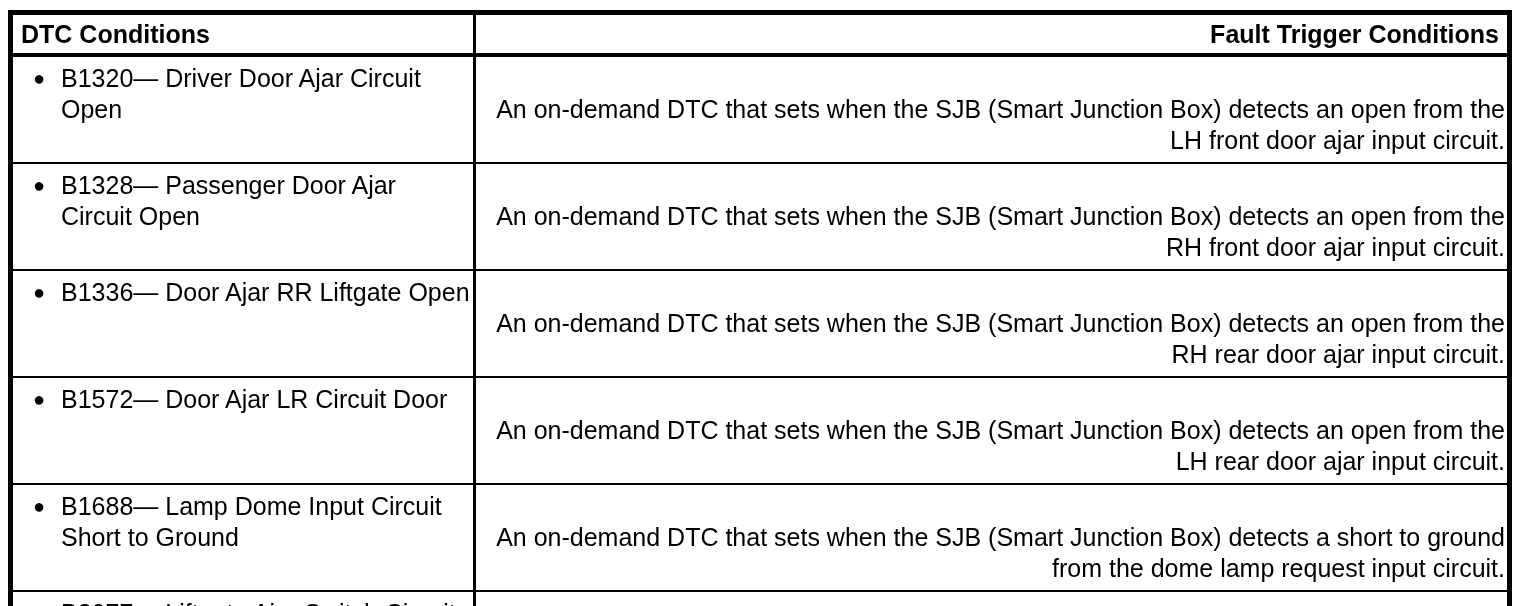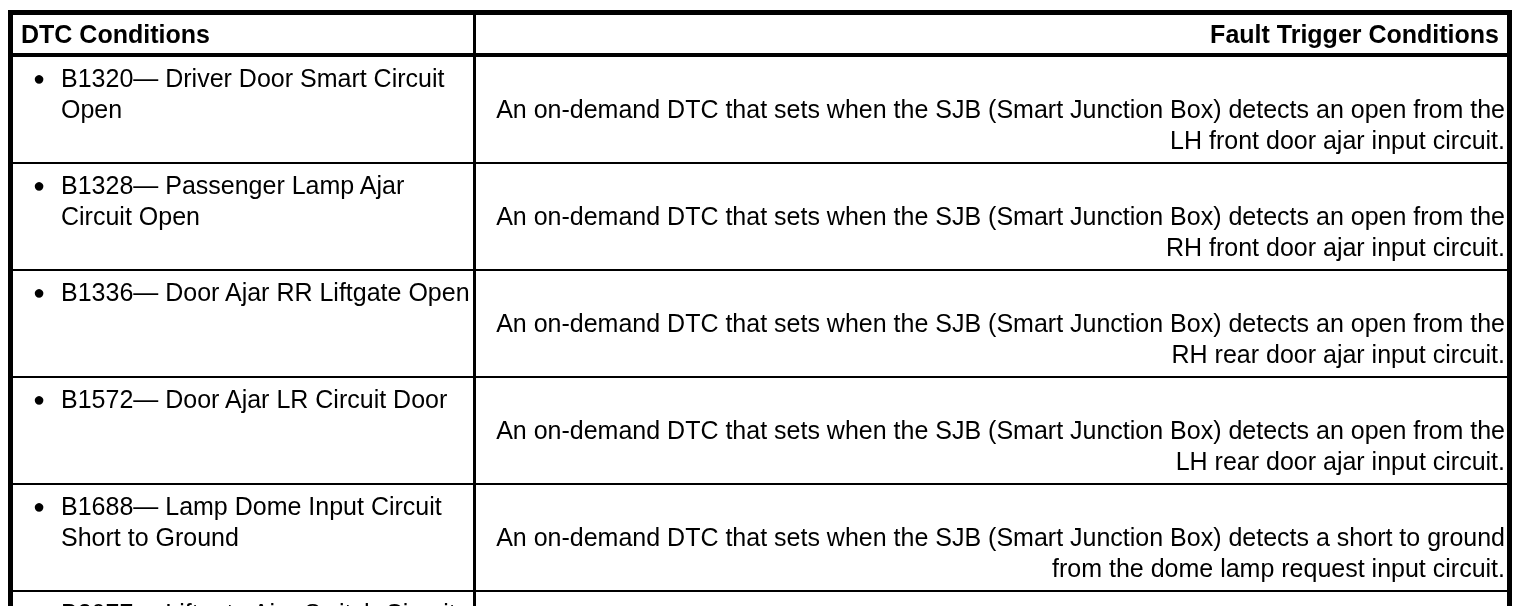--- a/index.html
+++ b/index.html
@@ -81,35 +81,35 @@
     <tr>
       <th class="col1">DTC Conditions</th>
       <th class="col2">Fault Trigger Conditions</th>
     </tr>
   </thead>
   <tbody>
   <tr>
     <td class="col1">
       <div class="dtc-flex">
         <span class="bullet">●</span>
-        <span class="dtc-text">B1320— Driver Door Smart Circuit
+        <span class="dtc-text">B1320— Driver Door Ajar Circuit
 Open</span>
       </div>
     </td>
     <td class="col2">
       <span>An on-demand DTC that sets when the SJB (Smart Junction Box) detects an open from the
 LH front door ajar input circuit.</span>
     </td>
   </tr>
 
   <tr>
     <td class="col1">
       <div class="dtc-flex">
         <span class="bullet">●</span>
-        <span class="dtc-text">B1328— Passenger Lamp Ajar
+        <span class="dtc-text">B1328— Passenger Door Ajar
 Circuit Open</span>
       </div>
     </td>
     <td class="col2">
       <span>An on-demand DTC that sets when the SJB (Smart Junction Box) detects an open from the
 RH front door ajar input circuit.</span>
     </td>
   </tr>
 
   <tr>

